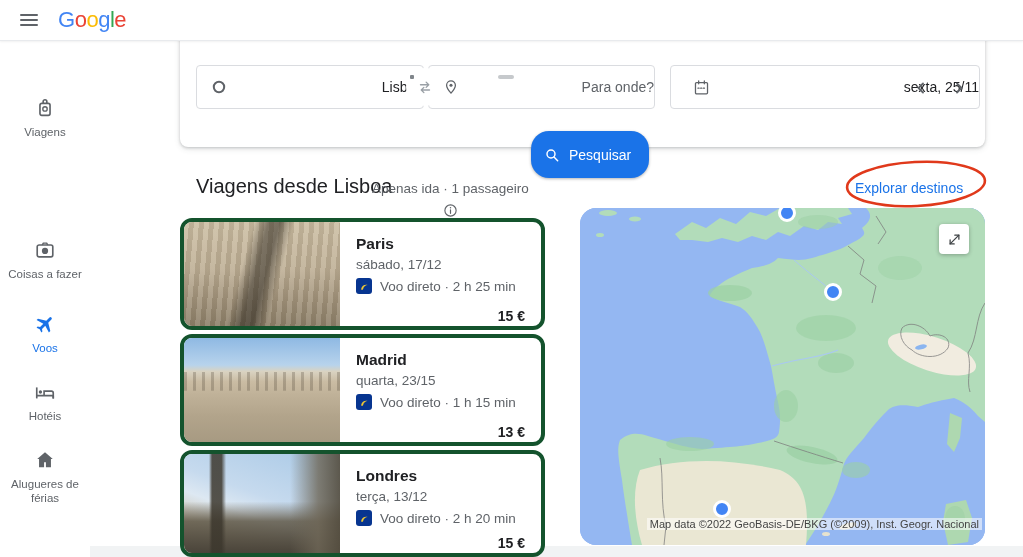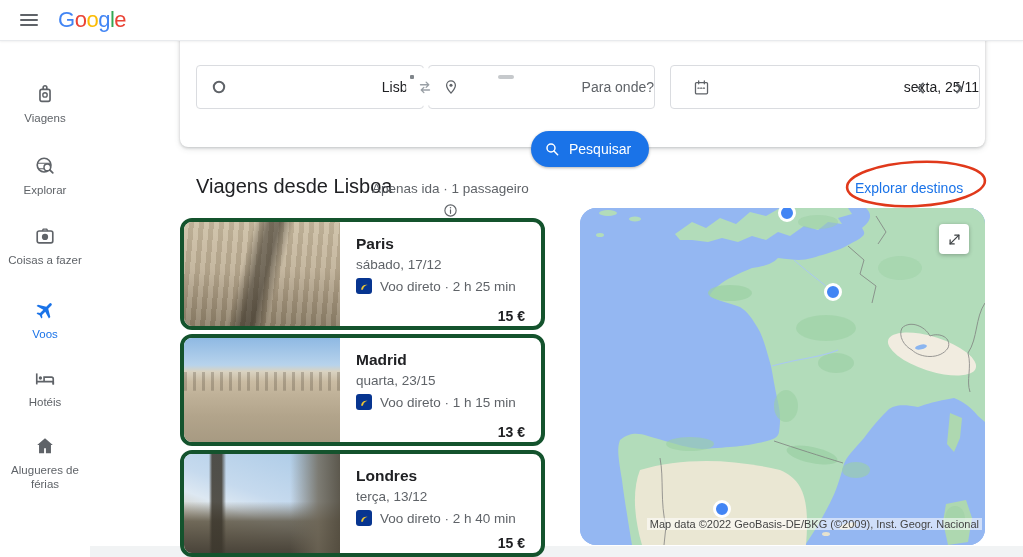--- a/index.html
+++ b/index.html
@@ -10,21 +10,21 @@
   
   .header { position:absolute; top:0; left:0; right:0; height:41px; background:#fff;
             border-bottom:1px solid #e8eaed; box-shadow:0 1px 2px rgba(0,0,0,.06);
             display:flex; align-items:center; z-index:10; }
   .hamburger { margin-left:20px; width:18px; display:flex; flex-direction:column; gap:3px; cursor:pointer; padding:4px 0; }
   .hamburger span { display:block; height:2px; background:#5f6368; border-radius:1px; }
   .logo { margin-left:20px; font-size:22px; font-weight:500; letter-spacing:-0.5px; line-height:1; }
   .c-b{color:#4285F4} .c-r{color:#EA4335} .c-y{color:#FBBC05} .c-g{color:#34A853}
 
   
-  .sidebar { position:absolute; top:27px; left:0; width:90px; bottom:0; background:#fff; z-index:6; }
+  .sidebar { position:absolute; top:41px; left:0; width:90px; bottom:0; background:#fff; z-index:6; }
   .side-item { position:absolute; left:0; width:90px; text-align:center; color:#5f6368;
                font-size:11.5px; line-height:14px; cursor:pointer; }
   .side-item svg { display:block; margin:0 auto 6px; }
   .side-item.active { color:#1a73e8; }
 
   
   .search-card { position:absolute; left:180px; top:30px; width:805px; height:117px; background:#fff;
                  border-radius:0 0 8px 8px;
                  box-shadow:0 1px 3px rgba(60,64,67,.25), 0 2px 6px rgba(60,64,67,.12); z-index:3; }
   .field { position:absolute; top:35px; height:44px; border:1px solid #dadce0; border-radius:4px;
@@ -35,21 +35,21 @@
   .field-date   { left:490px; width:310px; cursor:pointer;padding-left:8px; }
   .placeholder { color:#5f6368; }
   .date-text { font-weight:500; }
   .swap-btn { position:absolute; left:226px; top:38px; width:38px; height:38px; border-radius:50%;
               background:#fff; display:flex; align-items:center; justify-content:center; z-index:2; cursor:pointer; }
   .date-nav { position:absolute; right:8px; top:0; height:44px; display:flex; align-items:center; gap:14px; }
   .chev { width:24px; height:24px; display:flex; align-items:center; justify-content:center; cursor:pointer; }
   .rem-dot  { position:absolute; left:230px; top:45px; width:4px;  height:4px; background:#80868b; border-radius:1px; z-index:4; }
   .rem-dash { position:absolute; left:318px; top:45px; width:16px; height:4px; background:#c6c9cc; border-radius:2px; z-index:4; }
 
-  .search-btn { position:absolute; left:531px; top:131px; height:36px; padding:0 18px 0 13px;
+  .search-btn { position:absolute; left:531px; top:131px; height:47px; padding:0 18px 0 13px;
                 background:#1a73e8; color:#fff; border:none; border-radius:18px;
                 display:flex; align-items:center; gap:9px; font-size:14px; font-weight:500;
                 font-family:inherit; cursor:pointer; z-index:7; box-shadow:0 1px 3px rgba(0,0,0,.3); }
 
   
   .results-title { position:absolute; left:196px; top:175px; font-size:20px; font-weight:500; color:#202124; z-index:2; }
   .results-sub   { position:absolute; left:372px; top:181px; font-size:13.5px; color:#5f6368; z-index:2;
                    display:flex; align-items:center; gap:7px;flex-direction:column; }
   .explore-link  { position:absolute; left:855px; top:180px; font-size:14px; font-weight:500;
                    color:#1a73e8; cursor:pointer; z-index:9; }
@@ -111,29 +111,20 @@
 
   <div class="sidebar">
     <div class="side-item" style="top:56px">
       <svg width="22" height="22" viewBox="0 0 24 24">
         <rect x="6.5" y="7" width="11" height="13" rx="2" fill="none" stroke="#5f6368" stroke-width="1.8"></rect>
         <path d="M10 7V5a2 2 0 0 1 4 0v2" fill="none" stroke="#5f6368" stroke-width="1.8"></path>
         <circle cx="12" cy="13" r="2.4" fill="none" stroke="#5f6368" stroke-width="1.5"></circle>
       </svg>
       <span>Viagens</span>
     </div>
-    <div class="side-item" style="top:128px">
-      <svg width="22" height="22" viewBox="0 0 24 24">
-        <circle cx="11" cy="11" r="7.5" fill="none" stroke="#5f6368" stroke-width="1.8"></circle>
-        <path d="M3.8 9h14.4M5 15h8" stroke="#5f6368" stroke-width="1.2" fill="none"></path>
-        <circle cx="14.5" cy="13.5" r="3.6" fill="#fff" stroke="#5f6368" stroke-width="1.6"></circle>
-        <path d="M17.2 16.2L20.5 19.5" stroke="#5f6368" stroke-width="1.9" stroke-linecap="round"></path>
-      </svg>
-      <span>Explorar</span>
-    </div>
     <div class="side-item" style="top:198px">
       <svg width="22" height="22" viewBox="0 0 24 24">
         <rect x="3.5" y="6.5" width="17" height="13" rx="2" fill="none" stroke="#5f6368" stroke-width="1.8"></rect>
         <path d="M9 6.5l1.2-2h3.6l1.2 2" fill="none" stroke="#5f6368" stroke-width="1.6"></path>
         <circle cx="12" cy="13" r="3.4" fill="#5f6368"></circle>
       </svg>
       <span>Coisas a fazer</span>
     </div>
     <div class="side-item active" style="top:272px">
       <svg width="22" height="22" viewBox="0 0 24 24">
@@ -272,21 +263,21 @@
     <div class="card-img img-londres"></div>
     <div class="card-body">
       <div class="card-city">Londres</div>
       <div class="card-date">terça, 13/12</div>
       <div class="card-flight">
         <span class="airline-logo">
           <svg width="11" height="11" viewBox="0 0 16 16">
               <path d="M3 12C4 6.5 9 4.5 12.5 5.8 9.5 6 6.5 8 5.8 12.2 5 13 3.5 13 3 12z" fill="#f1c933"></path>
             </svg>
         </span>
-        <span>Voo direto · 2 h 40 min</span>
+        <span>Voo direto · 2 h 20 min</span>
       </div>
       <div class="card-price">15 €</div>
     </div>
   </div>
 
   <div class="map">
     <svg class="geo" width="405" height="337" viewBox="0 0 405 337">
 
       <rect x="0" y="0" width="405" height="337" fill="#94b7f2"></rect>
 

